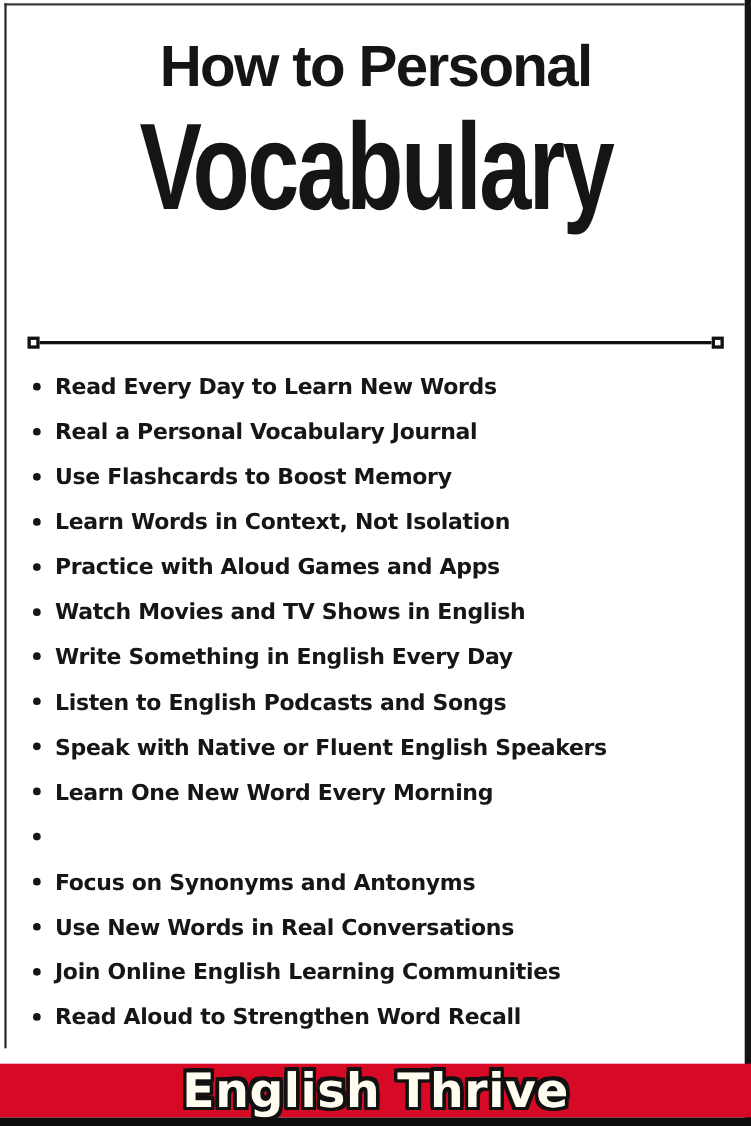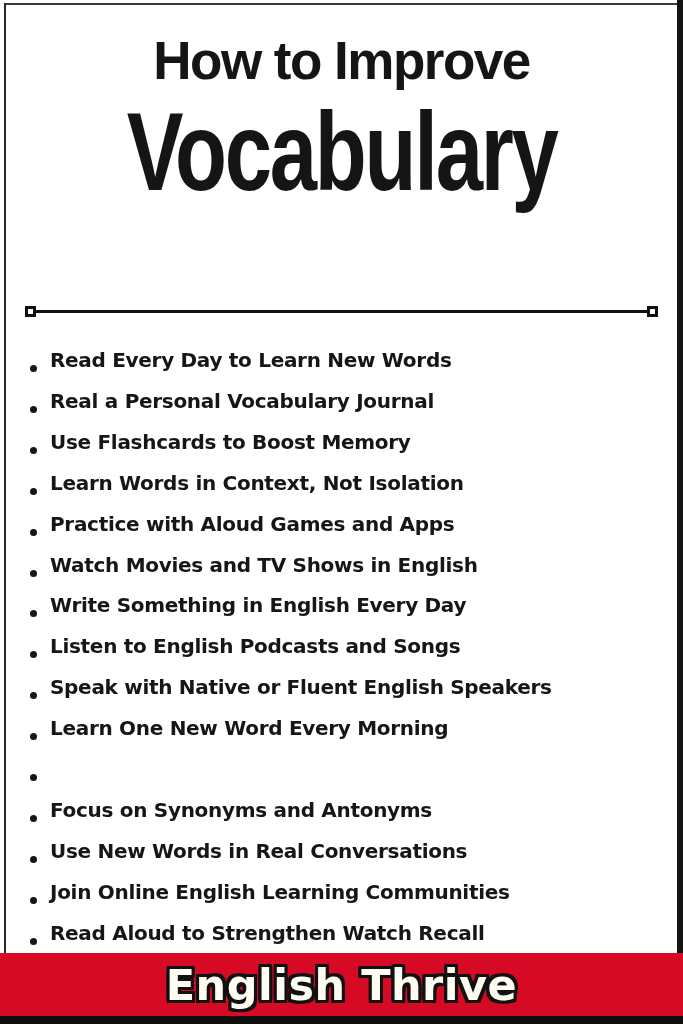--- a/index.html
+++ b/index.html
@@ -46,53 +46,53 @@
     flex: 0 0 auto; width: 11px; height: 11px; box-sizing: border-box;
     border: 3px solid #111111; background: #ffffff;
   }
 
   
   .tips {
     position: absolute; top: 331px; left: 30px; right: 14px;
     margin: 0; padding: 0; list-style: none;
   }
   .tips li {
-    height: 40.93px; display: flex; align-items: flex-end;
+    height: 40.93px; display: flex; align-items: center;
     font-size: 20px; font-weight: 700; letter-spacing: -0.3px; color: #161616;
     white-space: nowrap;
   }
   .tips .dot {
     flex: 0 0 auto; width: 7px; height: 7px; border-radius: 50%;
     background: #161616; margin-right: 13px;
   }
 
   
   .banner {
-    position: absolute; left: 0; right: 0; bottom: 8px; height: 63px;
+    position: absolute; left: 0; right: 0; bottom: 8px; height: 49px;
     background: #d70a26;
     display: flex; align-items: center; justify-content: center; text-align: center;
   }
   .brand {
     font-size: 43px; font-weight: 700; letter-spacing: 0.5px; color: #fffdf0;
     text-shadow:
       -3px -3px 0 #111, -3px 0 0 #111, -3px 3px 0 #111,
        0 -3px 0 #111,  0 3px 0 #111,
        3px -3px 0 #111,  3px 0 0 #111,  3px 3px 0 #111,
       -3px 1px 0 #111, 3px -1px 0 #111, -1px 3px 0 #111, 1px -3px 0 #111;
   }
 </style>
 </head>
 <body>
 
 <div class="frame-top"></div>
 <div class="frame-left"></div>
 <div class="frame-right"></div>
 
 <header class="title-block">
-  <div class="title-line1">How to Improve</div>
+  <div class="title-line1">How to Personal</div>
   <div class="tl2-wrap">
     <div class="title-line2">Vocabulary</div>
   </div>
 </header>
 
 <div class="divider">
   <span class="sq"></span>
   <span class="line"></span>
   <span class="sq"></span>
 </div>
@@ -148,21 +148,21 @@
   <li>
       <span class="dot"></span>
       <span>Use New Words in Real Conversations</span>
     </li>
   <li>
       <span class="dot"></span>
       <span>Join Online English Learning Communities</span>
     </li>
   <li>
       <span class="dot"></span>
-      <span>Read Aloud to Strengthen Watch Recall</span>
+      <span>Read Aloud to Strengthen Word Recall</span>
     </li>
 </ul>
 
 <footer class="banner" style="background-color: rgb(215, 10, 38);">
   <div class="brand" style="color: rgb(255, 253, 240);">English Thrive</div>
 </footer>
 
 <div class="frame-bottom"></div>
 
 </body></html>

